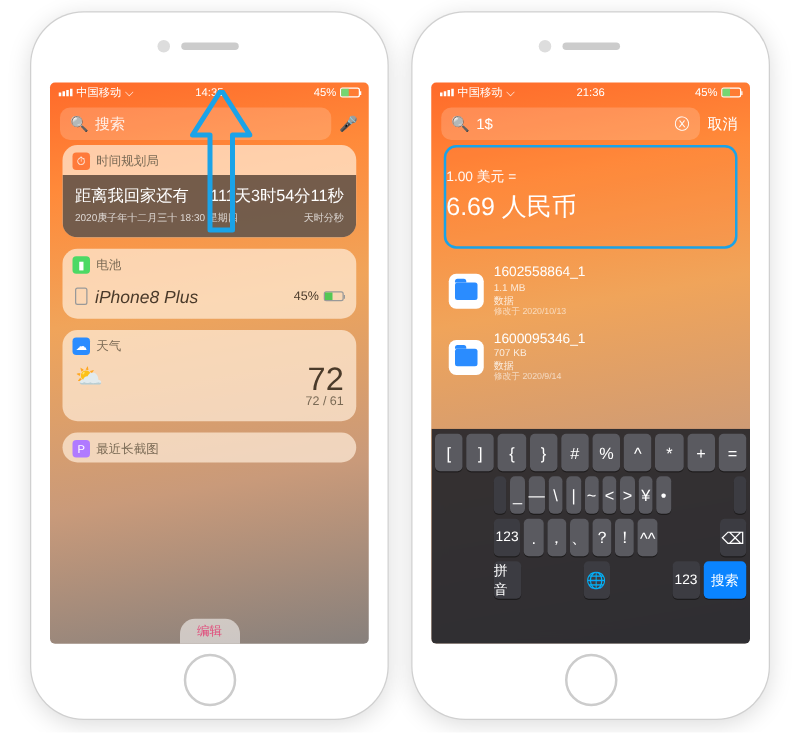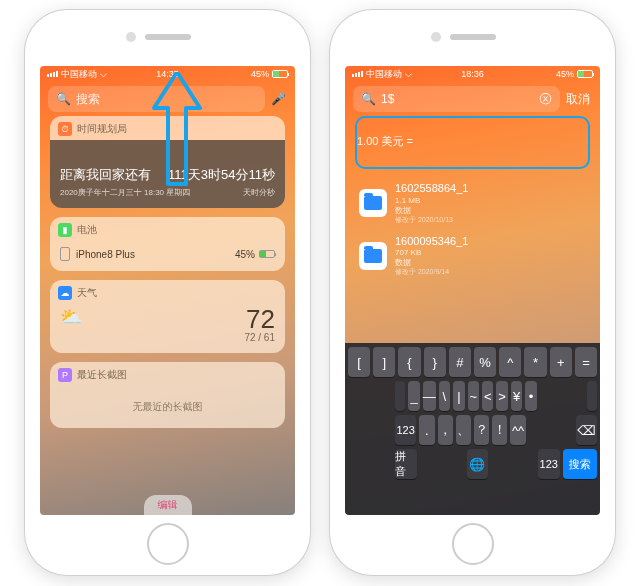--- a/index.html
+++ b/index.html
@@ -104,25 +104,25 @@
     display:flex;align-items:center;justify-content:center;
     font-size:9px;color:#fff;
   }
   
   .countdown {
     background: rgba(30,20,15,0.62);
     color: #fff;
     padding: 8px 10px 10px;
     position: relative;
   }
-  .cd-row1 { font-size: 13px; font-weight: 500; display:flex; justify-content:space-between;margin-top:18px; }
+  .cd-row1 { font-size: 13px; font-weight: 500; display:flex; justify-content:space-between; }
   .cd-sub { font-size: 8px; color: rgba(255,255,255,0.75); margin-top: 3px; display:flex; justify-content:space-between; }
   
   .bat-row { display:flex; align-items:center; justify-content:space-between; padding: 6px 10px 10px; }
-  .bat-row .dev { display:flex; align-items:center; gap:6px; font-size:10px; }
+  .bat-row .dev { display:flex; align-items:center; gap:6px; font-size:14px;font-style:italic; }
   .dev-ico { width:10px;height:14px;border:1px solid #999;border-radius:2px; }
   .bat-pct { font-size:10px; display:flex; align-items:center; gap:4px; }
   .mini-batt { width:16px;height:8px;border:1px solid #999;border-radius:2px;position:relative; }
   .mini-batt::after{content:"";position:absolute;right:-2px;top:2px;width:1px;height:3px;background:#999;}
   .mini-batt i{display:block;height:100%;background:#54c754;width:45%;}
   
   .wx-body { display:flex; justify-content:space-between; padding: 2px 10px 10px; align-items:flex-start; }
   .wx-left .city { font-size:12px; font-weight:500; }
   .wx-left .cond, .wx-left .pop { font-size:9px; color:#7a6a55; }
   .wx-temp { text-align:right; }
@@ -283,21 +283,20 @@
             <div class="big">72</div>
             <div class="range">72 / 61</div>
           </div>
         </div>
       </div>
       <div class="card">
         <div class="card-head">
           <span class="ico" style="background:#b07aff">P</span>
           <span>最近长截图</span>
         </div>
-        <div class="noshot">无最近的长截图</div>
       </div>
     </div>
     <div class="edit-pill">编辑</div>
   </div>
   <div class="home-btn"></div>
   <svg class="arrow" viewBox="0 0 50 115">
     <path d="M25 0 L48 36 L34 36 L34 112 L16 112 L16 36 L2 36 Z" fill="none" stroke="#1aa3e8" stroke-width="4" stroke-linejoin="round"></path>
   </svg>
 </div>
 
@@ -309,38 +308,39 @@
       <div class="left">
         <span class="sig">
             <i></i>
             <i></i>
             <i></i>
             <i></i>
           </span>
         <span>中国移动</span>
         <span>⌵</span>
       </div>
-      <div class="center">18:36</div>
+      <div class="center">21:36</div>
       <div class="right">
         <span>45%</span>
         <span class="batt">
             <i></i>
           </span>
       </div>
     </div>
     <div class="searchbar">
       <div class="searchfield">
         <span>🔍</span>
         <input value="1$" style="">
         <span class="clear-btn">ⓧ</span>
       </div>
       <span class="cancel">取消</span>
     </div>
     <div class="conv-card">
       <div class="l1">1.00 美元 =</div>
+      <div class="l2">6.69 人民币</div>
     </div>
     <div class="file-item">
       <div class="file-ico">
           <div></div>
         </div>
       <div class="file-txt">
         <div class="fn">1602558864_1</div>
         <div class="fs"><span>1.1 MB</span></div>
         <div class="fs"><span>数据</span></div>
         <div class="ft">修改于 2020/10/13</div>

